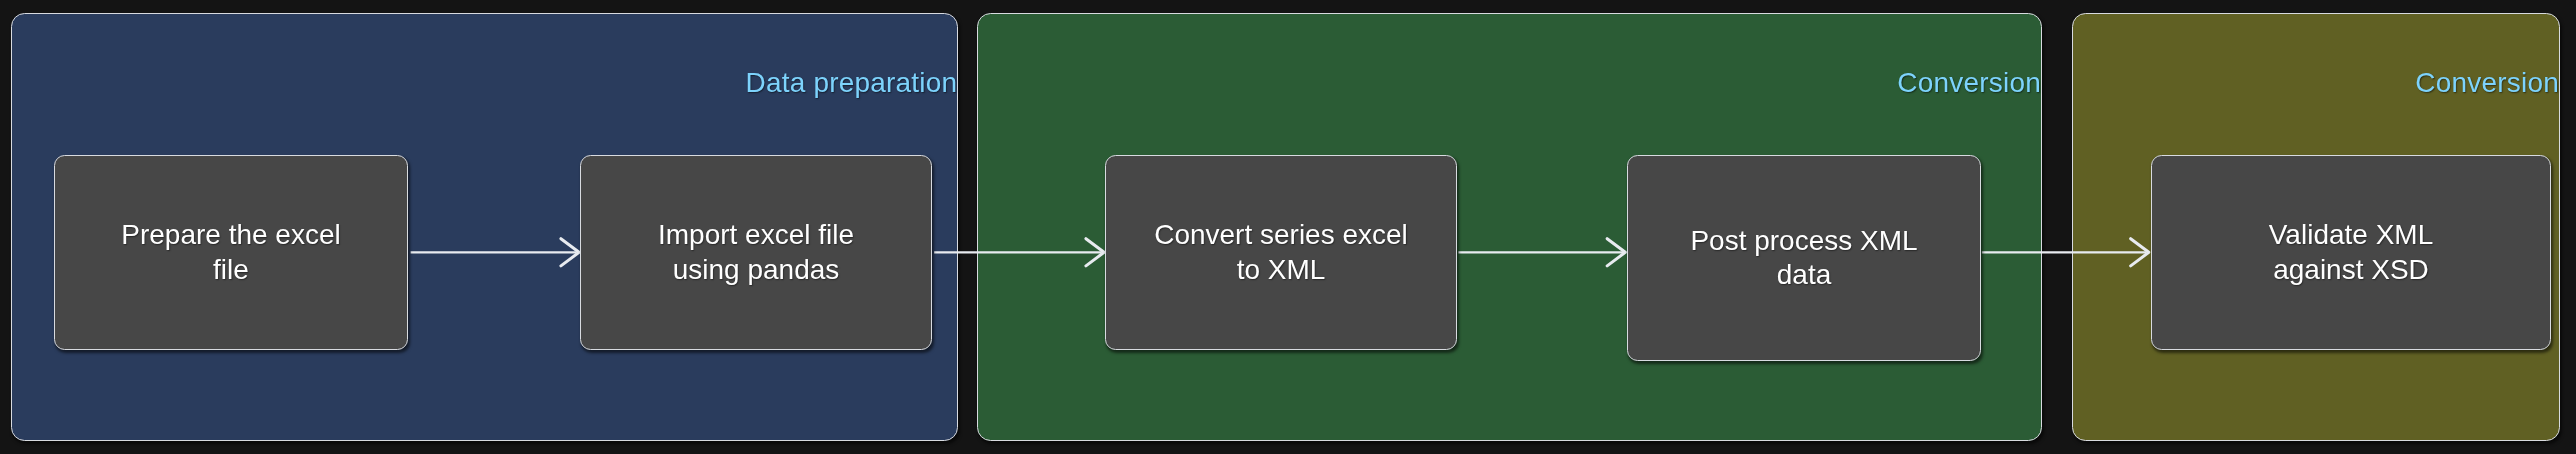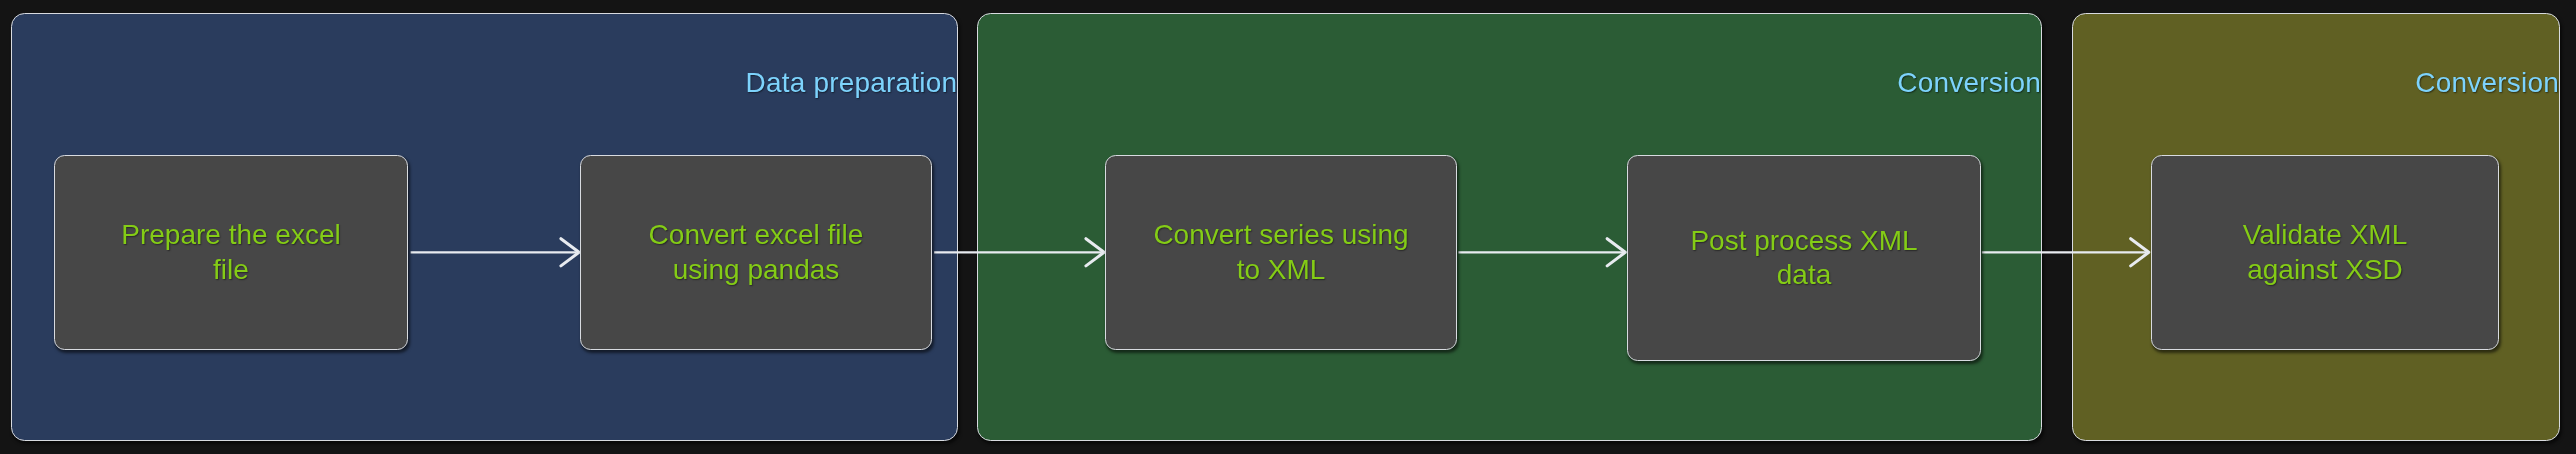--- a/index.html
+++ b/index.html
@@ -54,33 +54,33 @@
     position: absolute;
     box-sizing: border-box;
     background: #474747;
     border: 1.5px solid #d8dbe0;
     border-radius: 10.6px;
     box-shadow: 1.5px 2.3px 3px rgba(0,0,0,0.55);
     display: flex;
     align-items: center;
     justify-content: center;
     text-align: center;
-    color: #84cc16;
+    color: #ffffff;
     font-size: 28px;
     line-height: 1.22;
     padding: 3px 9px;
     text-shadow: 0.8px 0.8px 1.5px rgba(0,0,0,0.45);
   }
   .node span { display: block; white-space: pre-line; }
 
   #node-prepare-excel   { left: 54px;   top: 155px; width: 354px; height: 195px; }
   #node-import-pandas   { left: 580px;  top: 155px; width: 352px; height: 195px; }
   #node-convert-xml     { left: 1105px; top: 155px; width: 352px; height: 195px; }
   #node-post-process    { left: 1627px; top: 155px; width: 354px; height: 206px; }
-  #node-validate-xsd    { left: 2151px; top: 155px; width: 348px; height: 195px; }
+  #node-validate-xsd    { left: 2151px; top: 155px; width: 400px; height: 195px; }
 
   
   .edge {
     position: absolute;
     top: 0;
     left: 0;
     width: 2576px;
     height: 454px;
     pointer-events: none;
     overflow: visible;
@@ -138,26 +138,26 @@
       <path class="edge-head" d="M 2819 316 L 2843 334 L 2819 352"></path>
     </g>
   </svg>
 
   <div class="node" id="node-prepare-excel">
     <span>Prepare the excel
 file</span>
   </div>
 
   <div class="node" id="node-import-pandas">
-    <span>Convert excel file
+    <span>Import excel file
 using pandas</span>
   </div>
 
   <div class="node" id="node-convert-xml">
-    <span>Convert series using
+    <span>Convert series excel
 to XML</span>
   </div>
 
   <div class="node" id="node-post-process">
     <span>Post process XML
 data</span>
   </div>
 
   <div class="node" id="node-validate-xsd">
     <span>Validate XML

